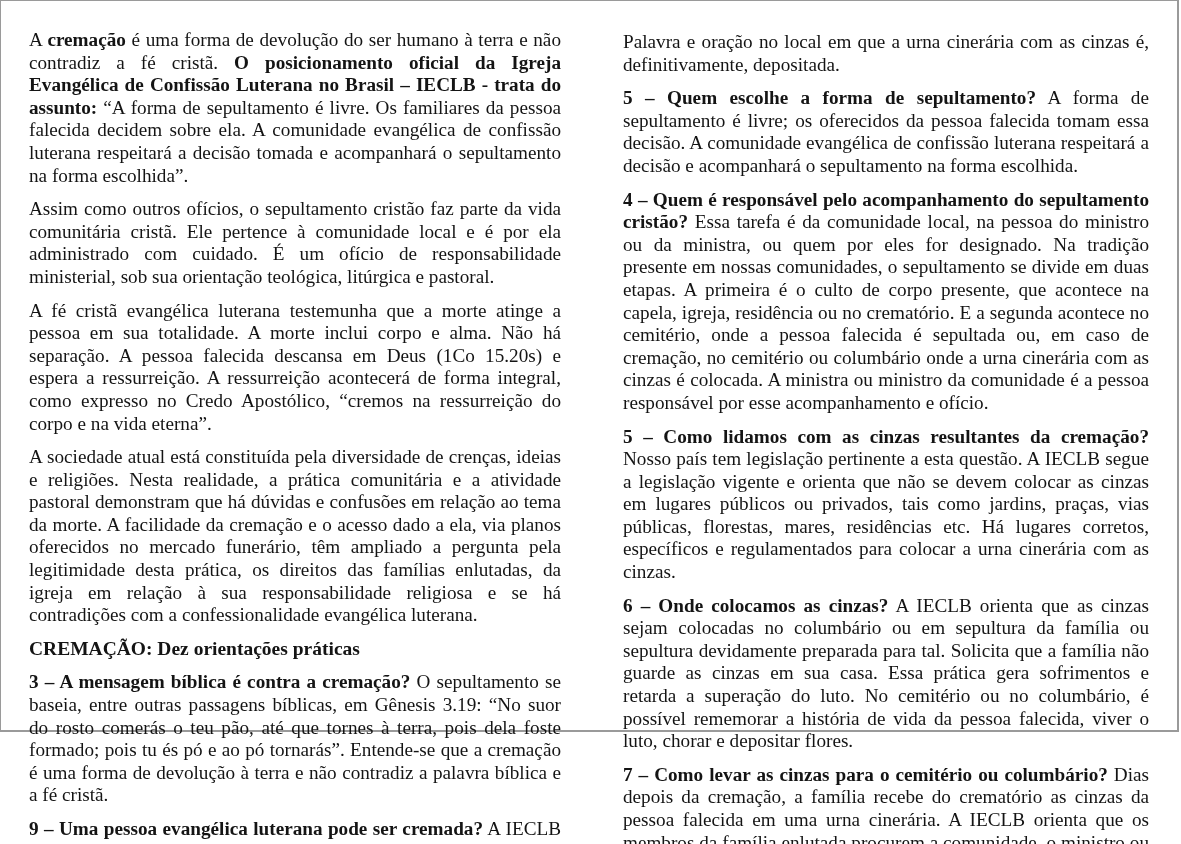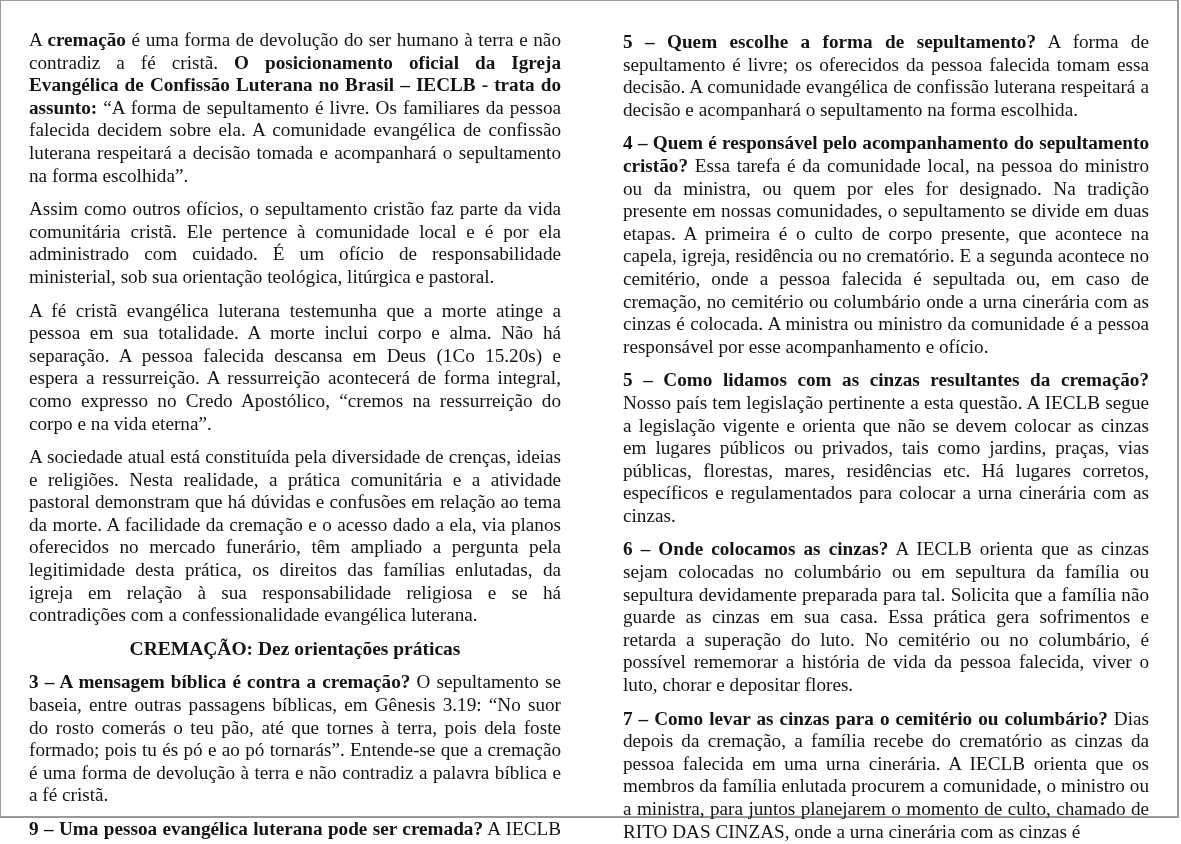--- a/index.html
+++ b/index.html
@@ -1,34 +1,34 @@
 <!DOCTYPE html>
 <html><head>
   <meta charset="utf-8">
   <style>
     html, body { margin: 0; padding: 0; background: #ffffff; }
     body { width: 1181px; height: 844px; overflow: hidden; position: relative; }
     .page {
-      position: absolute; left: 0; top: 0; width: 1179px; height: 818px;
+      position: absolute; left: 0; top: 0; width: 1179px; height: 732px;
       border: 1px solid #9a9a9a; border-right: 2px solid #9a9a9a; border-bottom: 2px solid #9a9a9a;
       background: #ffffff; box-sizing: border-box;
     }
     .col {
       position: absolute; top: 28px;
       font-family: "Liberation Serif", serif;
       font-size: 19.2px; line-height: 22.6px; color: #141414;
       text-align: justify;
       hyphens: manual;
     }
     .col-left { left: 28px; width: 532px; }
     .col-right { left: 622px; width: 526px; top: 30px; }
     .col p { margin: 0 0 11px 0; }
     .col b { font-weight: bold; }
     .section-title {
-      text-align: center; font-weight: bold; margin: 0 0 11px 0;
+      font-weight: bold; margin: 0 0 11px 0;
       font-size: 19.5px;
     }
   </style>
 </head>
 <body>
 
 <div class="page">
 
   <div class="col col-left">
     <p><span>A </span><b>cremação</b><span> é uma forma de devolução do ser humano à terra e não contradiz a fé cristã. </span><b>O posicionamento oficial da Igreja Evangélica de Confissão Luterana no Brasil – IECLB - trata do assunto:</b><span> “A forma de sepultamento é livre. Os familiares da pessoa falecida decidem sobre ela. A comunidade evangélica de confissão luterana respeitará a decisão tomada e acompanhará o sepultamento na forma escolhida”.</span></p>
@@ -38,20 +38,21 @@
     <p>A sociedade atual está constituída pela diversidade de crenças, ideias e religiões. Nesta realidade, a prática comunitária e a atividade pastoral demonstram que há dúvidas e confusões em relação ao tema da morte. A facilidade da cremação e o acesso dado a ela, via planos oferecidos no mercado funerário, têm ampliado a pergunta pela legitimidade desta prática, os direitos das famílias enlutadas, da igreja em relação à sua responsabilidade religiosa e se há contradições com a confessionalidade evangélica luterana.</p>
 
     <div class="section-title">CREMAÇÃO: Dez orientações práticas</div>
 
     <p><b>3 – A mensagem bíblica é contra a cremação?</b><span> O sepultamento se baseia, entre outras passagens bíblicas, em Gênesis 3.19: “No suor do rosto comerás o teu pão, até que tornes à terra, pois dela foste formado; pois tu és pó e ao pó tornarás”. Entende-se que a cremação é uma forma de devolução à terra e não contradiz a palavra bíblica e a fé cristã.</span></p>
 
     <p><b>9 – Uma pessoa evangélica luterana pode ser cremada?</b><span> A IECLB entende que a cremação é uma prática possível para membros de suas comunidades. Mas, faz-se necessário manter o culto de corpo presente antes da cremação. E, em um segundo momento, o anúncio da</span></p>
   </div>
 
   <div class="col col-right">
+    <p>Palavra e oração no local em que a urna cinerária com as cinzas é, definitivamente, depositada.</p>
 
     <p><b>5 – Quem escolhe a forma de sepultamento?</b><span> A forma de sepultamento é livre; os oferecidos da pessoa falecida tomam essa decisão. A comunidade evangélica de confissão luterana respeitará a decisão e acompanhará o sepultamento na forma escolhida.</span></p>
 
     <p><b>4 – Quem é responsável pelo acompanhamento do sepultamento cristão?</b><span> Essa tarefa é da comunidade local, na pessoa do ministro ou da ministra, ou quem por eles for designado. Na tradição presente em nossas comunidades, o sepultamento se divide em duas etapas. A primeira é o culto de corpo presente, que acontece na capela, igreja, residência ou no crematório. E a segunda acontece no cemitério, onde a pessoa falecida é sepultada ou, em caso de cremação, no cemitério ou columbário onde a urna cinerária com as cinzas é colocada. A ministra ou ministro da comunidade é a pessoa responsável por esse acompanhamento e ofício.</span></p>
 
     <p><b>5 – Como lidamos com as cinzas resultantes da cremação?</b><span> Nosso país tem legislação pertinente a esta questão. A IECLB segue a legislação vigente e orienta que não se devem colocar as cinzas em lugares públicos ou privados, tais como jardins, praças, vias públicas, florestas, mares, residências etc. Há lugares corretos, específicos e regulamentados para colocar a urna cinerária com as cinzas.</span></p>
 
     <p><b>6 – Onde colocamos as cinzas?</b><span> A IECLB orienta que as cinzas sejam colocadas no columbário ou em sepultura da família ou sepultura devidamente preparada para tal. Solicita que a família não guarde as cinzas em sua casa. Essa prática gera sofrimentos e retarda a superação do luto. No cemitério ou no columbário, é possível rememorar a história de vida da pessoa falecida, viver o luto, chorar e depositar flores.</span></p>
 
     <p><b>7 – Como levar as cinzas para o cemitério ou columbário?</b><span> Dias depois da cremação, a família recebe do crematório as cinzas da pessoa falecida em uma urna cinerária. A IECLB orienta que os membros da família enlutada procurem a comunidade, o ministro ou a ministra, para juntos planejarem o momento de culto, chamado de RITO DAS CINZAS, onde a urna cinerária com as cinzas é</span></p>

